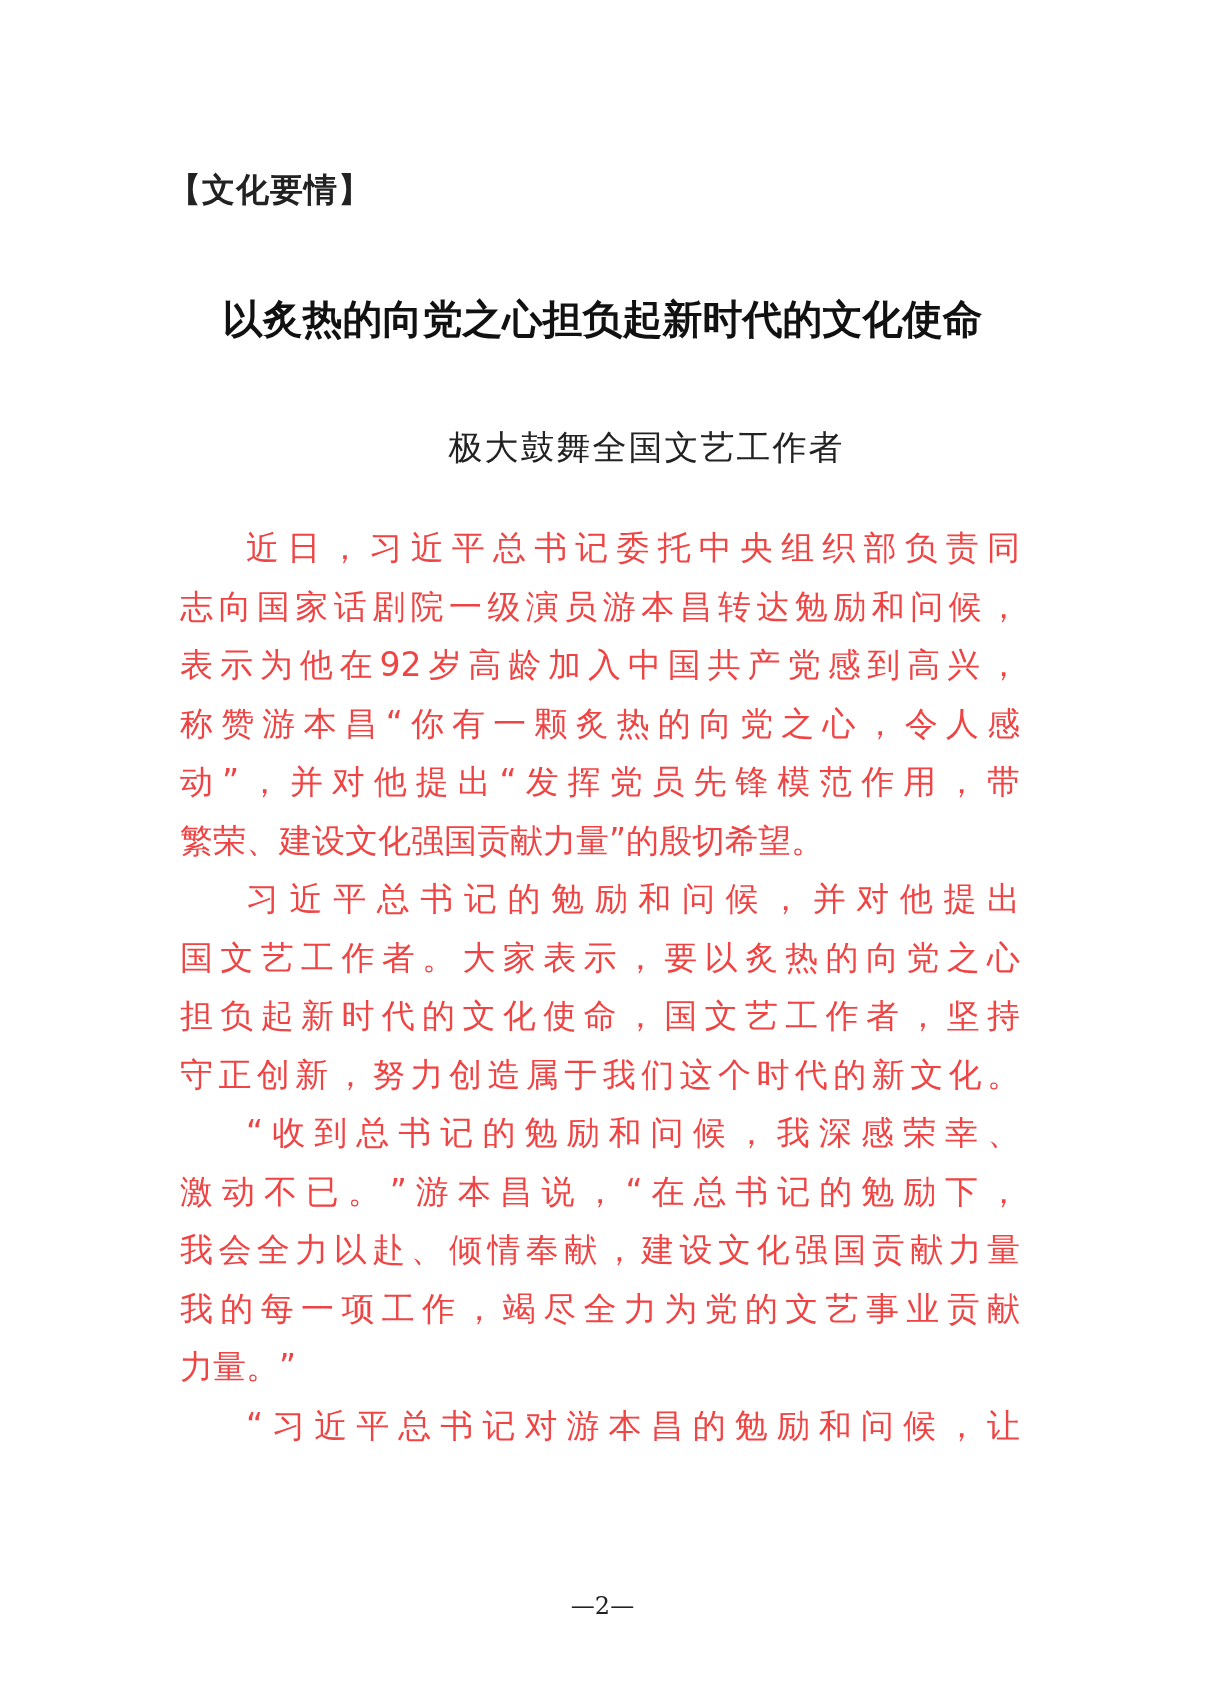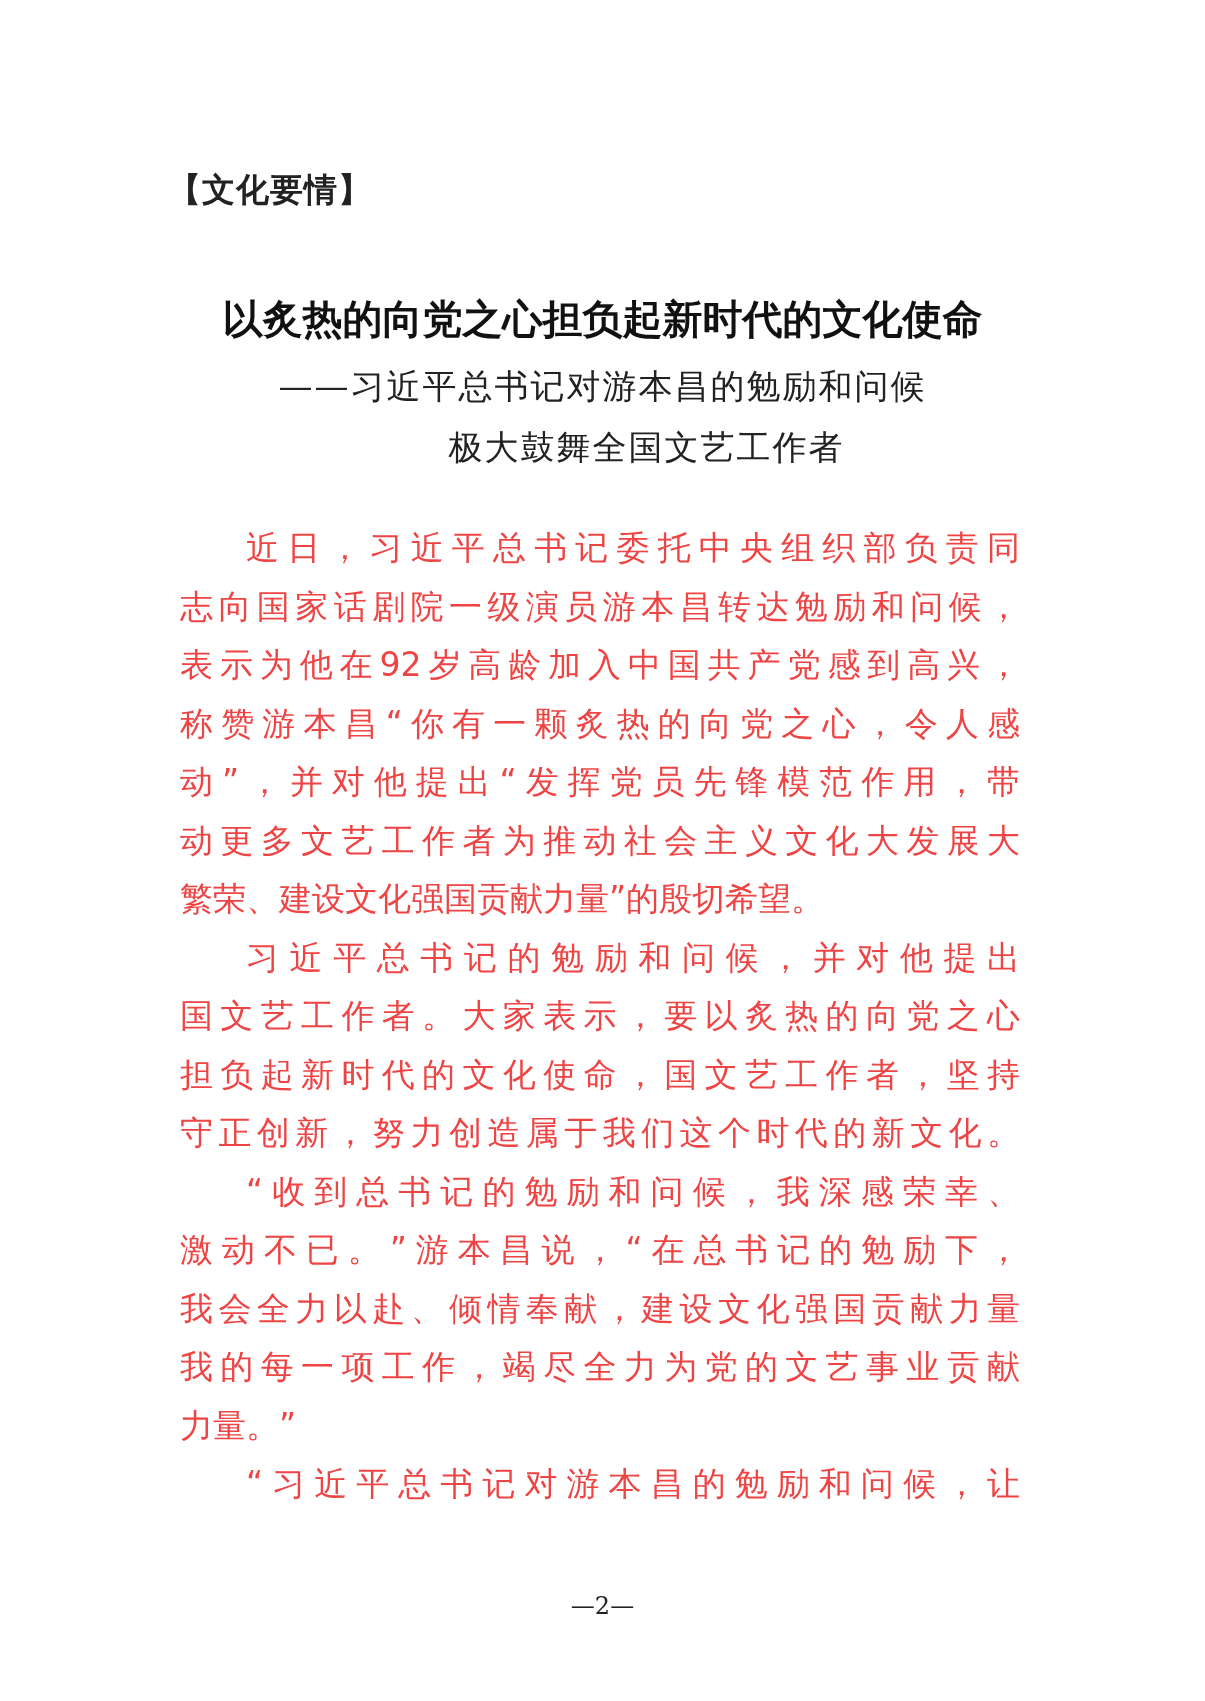--- a/index.html
+++ b/index.html
@@ -34,30 +34,28 @@
     font-family: "DejaVu Serif", serif; font-size: 24px; color: #222;
   }
 </style>
 </head>
 <body>
 
 <div class="page">
   <div class="section-tag">【文化要情】</div>
 
   <div class="title">以炙热的向党之心担负起新时代的文化使命</div>
-  <div class="subtitle sub1">——习近平总书记对游本昌的勉励和问候</div>
   <div class="subtitle sub2">极大鼓舞全国文艺工作者</div>
 
   <div class="body">
     <div class="line indent">近日，习近平总书记委托中央组织部负责同</div>
     <div class="line">志向国家话剧院一级演员游本昌转达勉励和问候，</div>
     <div class="line">表示为他在92岁高龄加入中国共产党感到高兴，</div>
     <div class="line">称赞游本昌“你有一颗炙热的向党之心，令人感</div>
     <div class="line">动”，并对他提出“发挥党员先锋模范作用，带</div>
-    <div class="line">动更多文艺工作者为推动社会主义文化大发展大</div>
     <div class="line last">繁荣、建设文化强国贡献力量”的殷切希望。</div>
     <div class="line indent">习近平总书记的勉励和问候，并对他提出</div>
     <div class="line">国文艺工作者。大家表示，要以炙热的向党之心</div>
     <div class="line">担负起新时代的文化使命，国文艺工作者，坚持</div>
     <div class="line">守正创新，努力创造属于我们这个时代的新文化。</div>
     <div class="line indent">“收到总书记的勉励和问候，我深感荣幸、</div>
     <div class="line">激动不已。”游本昌说，“在总书记的勉励下，</div>
     <div class="line">我会全力以赴、倾情奉献，建设文化强国贡献力量</div>
     <div class="line">我的每一项工作，竭尽全力为党的文艺事业贡献</div>
     <div class="line last">力量。”</div>

